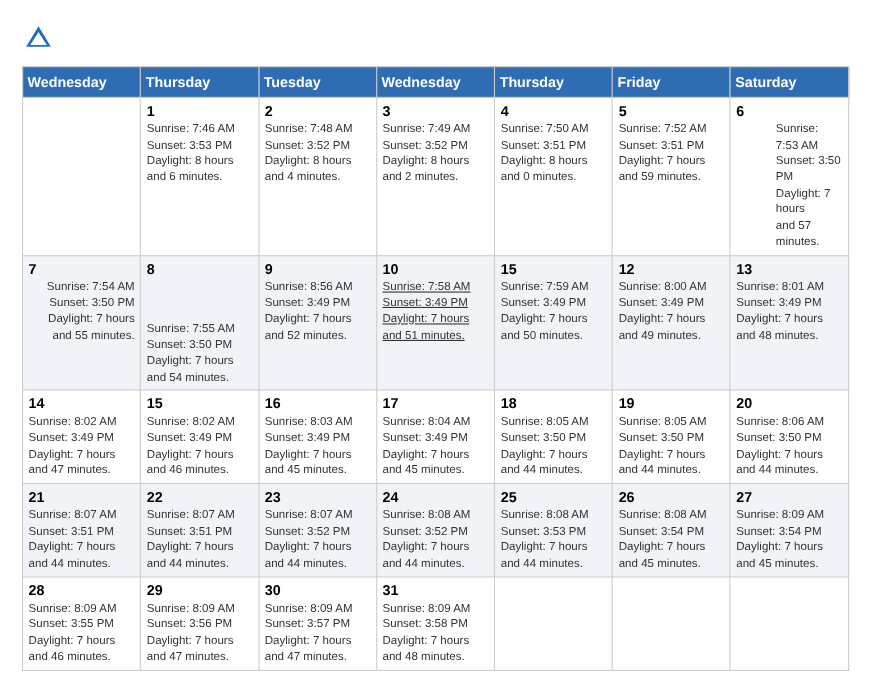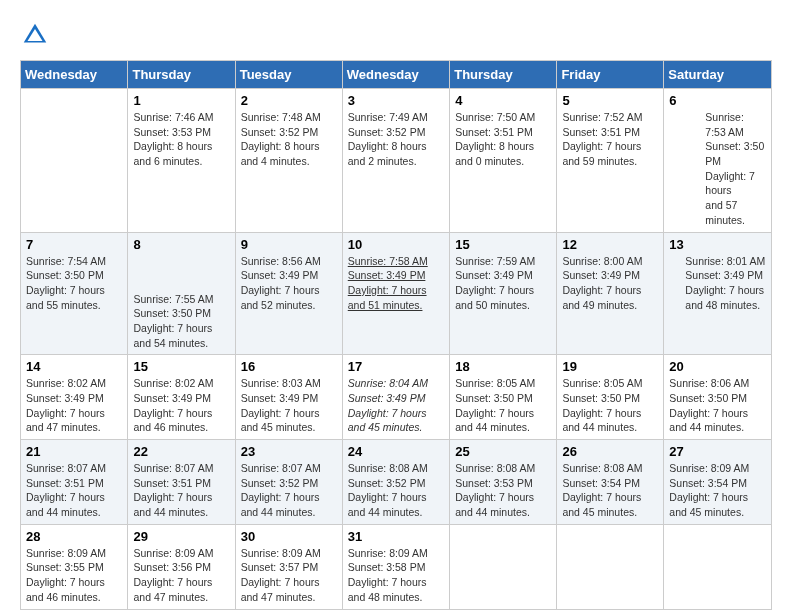--- a/index.html
+++ b/index.html
@@ -159,21 +159,21 @@
           <div class="day-number">6</div>
           <div class="day-info" style="white-space: pre-line; margin-left: 36px;">Sunrise: 7:53 AM
 Sunset: 3:50 PM
 Daylight: 7 hours
 and 57 minutes.</div>
         </td>
       </tr>
       <tr>
         <td>
           <div class="day-number">7</div>
-          <div class="day-info" style="white-space: pre-line;">Sunrise: 7:54 AM
+          <div class="day-info" style="white-space: pre-line; text-align: right;">Sunrise: 7:54 AM
 Sunset: 3:50 PM
 Daylight: 7 hours
 and 55 minutes.</div>
         </td>
         <td>
           <div class="day-number">8</div>
           <div class="day-info" style="white-space: pre-line; margin-top: 40px;">Sunrise: 7:55 AM
 Sunset: 3:50 PM
 Daylight: 7 hours
 and 54 minutes.</div>
@@ -201,21 +201,21 @@
         </td>
         <td>
           <div class="day-number">12</div>
           <div class="day-info" style="white-space: pre-line;">Sunrise: 8:00 AM
 Sunset: 3:49 PM
 Daylight: 7 hours
 and 49 minutes.</div>
         </td>
         <td>
           <div class="day-number">13</div>
-          <div class="day-info" style="white-space: pre-line; margin-left: 16px;">Sunrise: 8:01 AM
+          <div class="day-info" style="white-space: pre-line;">Sunrise: 8:01 AM
 Sunset: 3:49 PM
 Daylight: 7 hours
 and 48 minutes.</div>
         </td>
       </tr>
       <tr>
         <td>
           <div class="day-number">14</div>
           <div class="day-info" style="white-space: pre-line;">Sunrise: 8:02 AM
 Sunset: 3:49 PM
@@ -231,21 +231,21 @@
         </td>
         <td>
           <div class="day-number">16</div>
           <div class="day-info" style="white-space: pre-line;">Sunrise: 8:03 AM
 Sunset: 3:49 PM
 Daylight: 7 hours
 and 45 minutes.</div>
         </td>
         <td>
           <div class="day-number">17</div>
-          <div class="day-info" style="white-space: pre-line; font-style: italic;">Sunrise: 8:04 AM
+          <div class="day-info" style="white-space: pre-line;">Sunrise: 8:04 AM
 Sunset: 3:49 PM
 Daylight: 7 hours
 and 45 minutes.</div>
         </td>
         <td>
           <div class="day-number">18</div>
           <div class="day-info" style="white-space: pre-line;">Sunrise: 8:05 AM
 Sunset: 3:50 PM
 Daylight: 7 hours
 and 44 minutes.</div>

